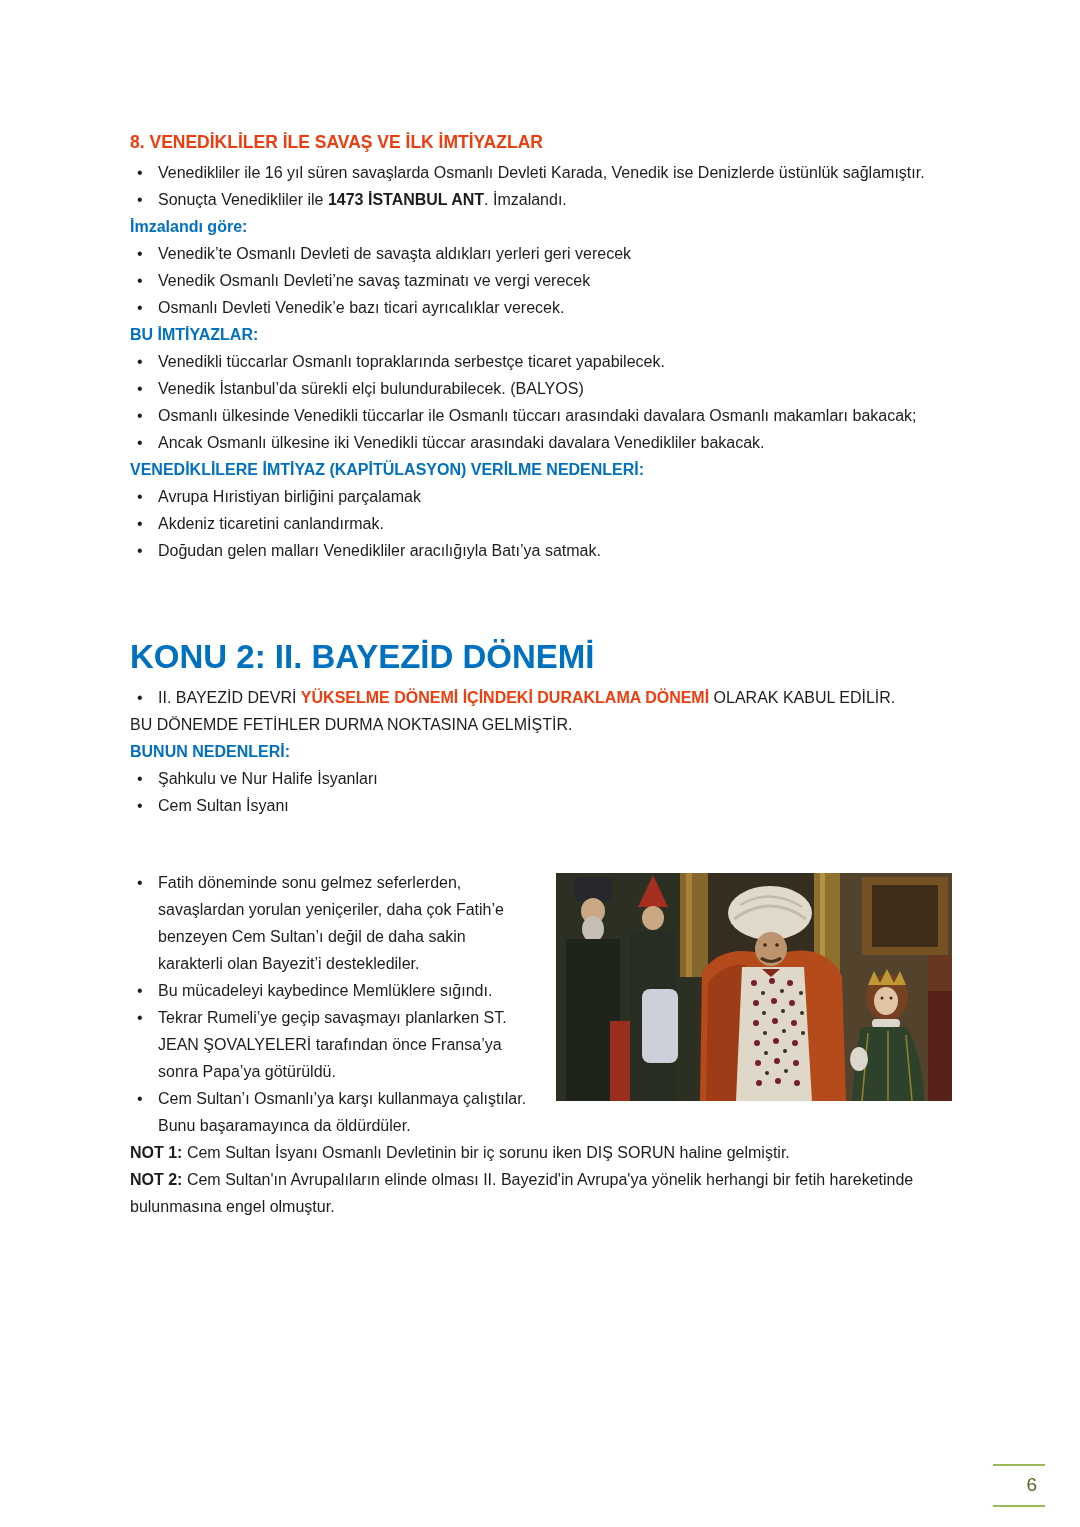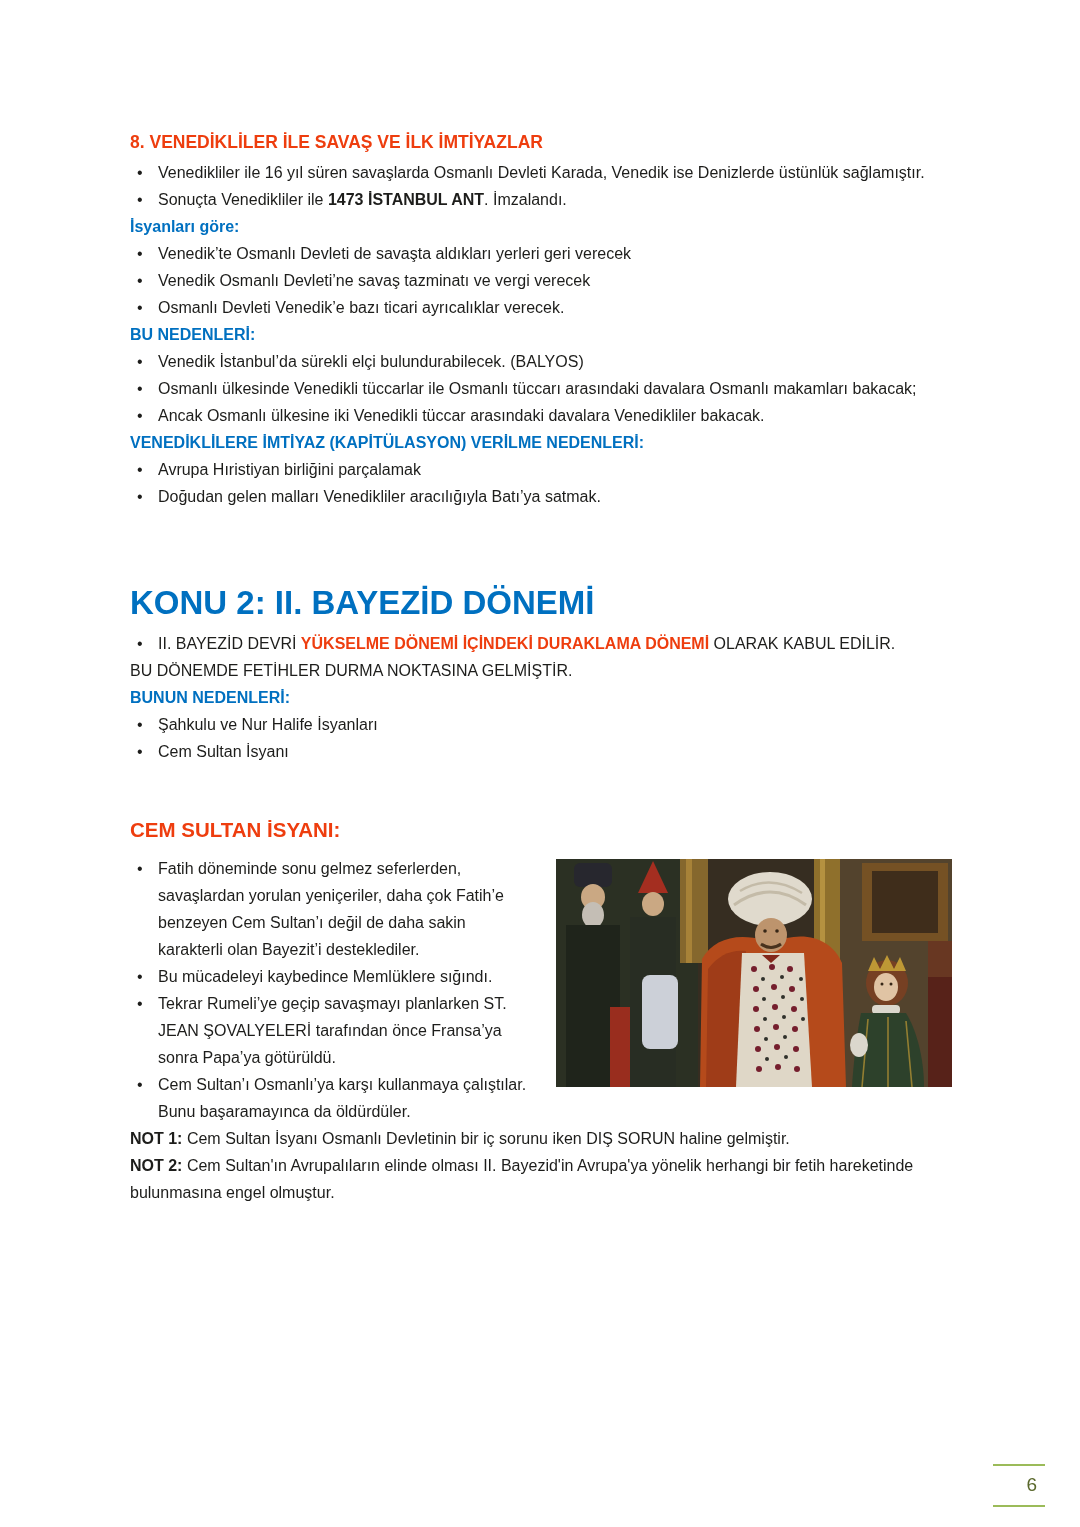--- a/index.html
+++ b/index.html
@@ -84,56 +84,57 @@
 <div class="page">
   <main class="content">
 
     <section>
       <h2 class="sec-title red">8. VENEDİKLİLER İLE SAVAŞ VE İLK İMTİYAZLAR</h2>
       <ul class="bullets">
         <li><span>Venedikliler ile 16 yıl süren savaşlarda Osmanlı Devleti Karada, Venedik ise Denizlerde üstünlük sağlamıştır.</span></li>
         <li><span>Sonuçta Venedikliler ile </span><span class="b">1473 İSTANBUL ANT</span><span>. İmzalandı.</span></li>
       </ul>
 
-      <p class="sub blue">İsyanları göre:</p>
+      <p class="sub blue">İmzalandı göre:</p>
       <ul class="bullets">
         <li><span>Venedik’te Osmanlı Devleti de savaşta aldıkları yerleri geri verecek</span></li>
         <li><span>Venedik Osmanlı Devleti’ne savaş tazminatı ve vergi verecek</span></li>
         <li><span>Osmanlı Devleti Venedik’e bazı ticari ayrıcalıklar verecek.</span></li>
       </ul>
 
-      <p class="sub blue">BU NEDENLERİ:</p>
-      <ul class="bullets">
+      <p class="sub blue">BU İMTİYAZLAR:</p>
+      <ul class="bullets">
+        <li><span>Venedikli tüccarlar Osmanlı topraklarında serbestçe ticaret yapabilecek.</span></li>
         <li><span>Venedik İstanbul’da sürekli elçi bulundurabilecek. (BALYOS)</span></li>
         <li><span>Osmanlı ülkesinde Venedikli tüccarlar ile Osmanlı tüccarı arasındaki davalara Osmanlı makamları bakacak;</span></li>
         <li><span>Ancak Osmanlı ülkesine iki Venedikli tüccar arasındaki davalara Venedikliler bakacak.</span></li>
       </ul>
 
       <p class="sub blue">VENEDİKLİLERE İMTİYAZ (KAPİTÜLASYON) VERİLME NEDENLERİ:</p>
       <ul class="bullets">
         <li><span>Avrupa Hıristiyan birliğini parçalamak</span></li>
+        <li><span>Akdeniz ticaretini canlandırmak.</span></li>
         <li><span>Doğudan gelen malları Venedikliler aracılığıyla Batı’ya satmak.</span></li>
       </ul>
     </section>
 
     <section class="sec2">
       <h1 class="konu-title">KONU 2: II. BAYEZİD DÖNEMİ</h1>
       <ul class="bullets">
         <li><span>II. BAYEZİD DEVRİ </span><span class="red">YÜKSELME DÖNEMİ İÇİNDEKİ DURAKLAMA DÖNEMİ</span><span> OLARAK KABUL EDİLİR.</span></li>
       </ul>
       <p class="plain">BU DÖNEMDE FETİHLER DURMA NOKTASINA GELMİŞTİR.</p>
       <p class="sub blue">BUNUN NEDENLERİ:</p>
       <ul class="bullets">
         <li><span>Şahkulu ve Nur Halife İsyanları</span></li>
         <li><span>Cem Sultan İsyanı</span></li>
       </ul>
     </section>
 
     <section class="sec3">
-      <h2 class="cem-title">CEM SULTAN İSYANI:</h2>
 
       <figure class="painting">
         <svg viewBox="0 0 396 228" preserveAspectRatio="none" aria-hidden="true">
           <rect width="396" height="228" fill="#45402e"></rect>
           <rect x="0" y="0" width="142" height="228" fill="#2e3325"></rect>
           <rect x="142" y="0" width="130" height="228" fill="#393023"></rect>
           <rect x="272" y="0" width="124" height="228" fill="#584730"></rect>
           <rect x="124" y="0" width="28" height="104" fill="#8d6d30"></rect>
           <rect x="130" y="0" width="6" height="104" fill="#b08a3c"></rect>
           <rect x="258" y="0" width="26" height="118" fill="#97772f"></rect>

